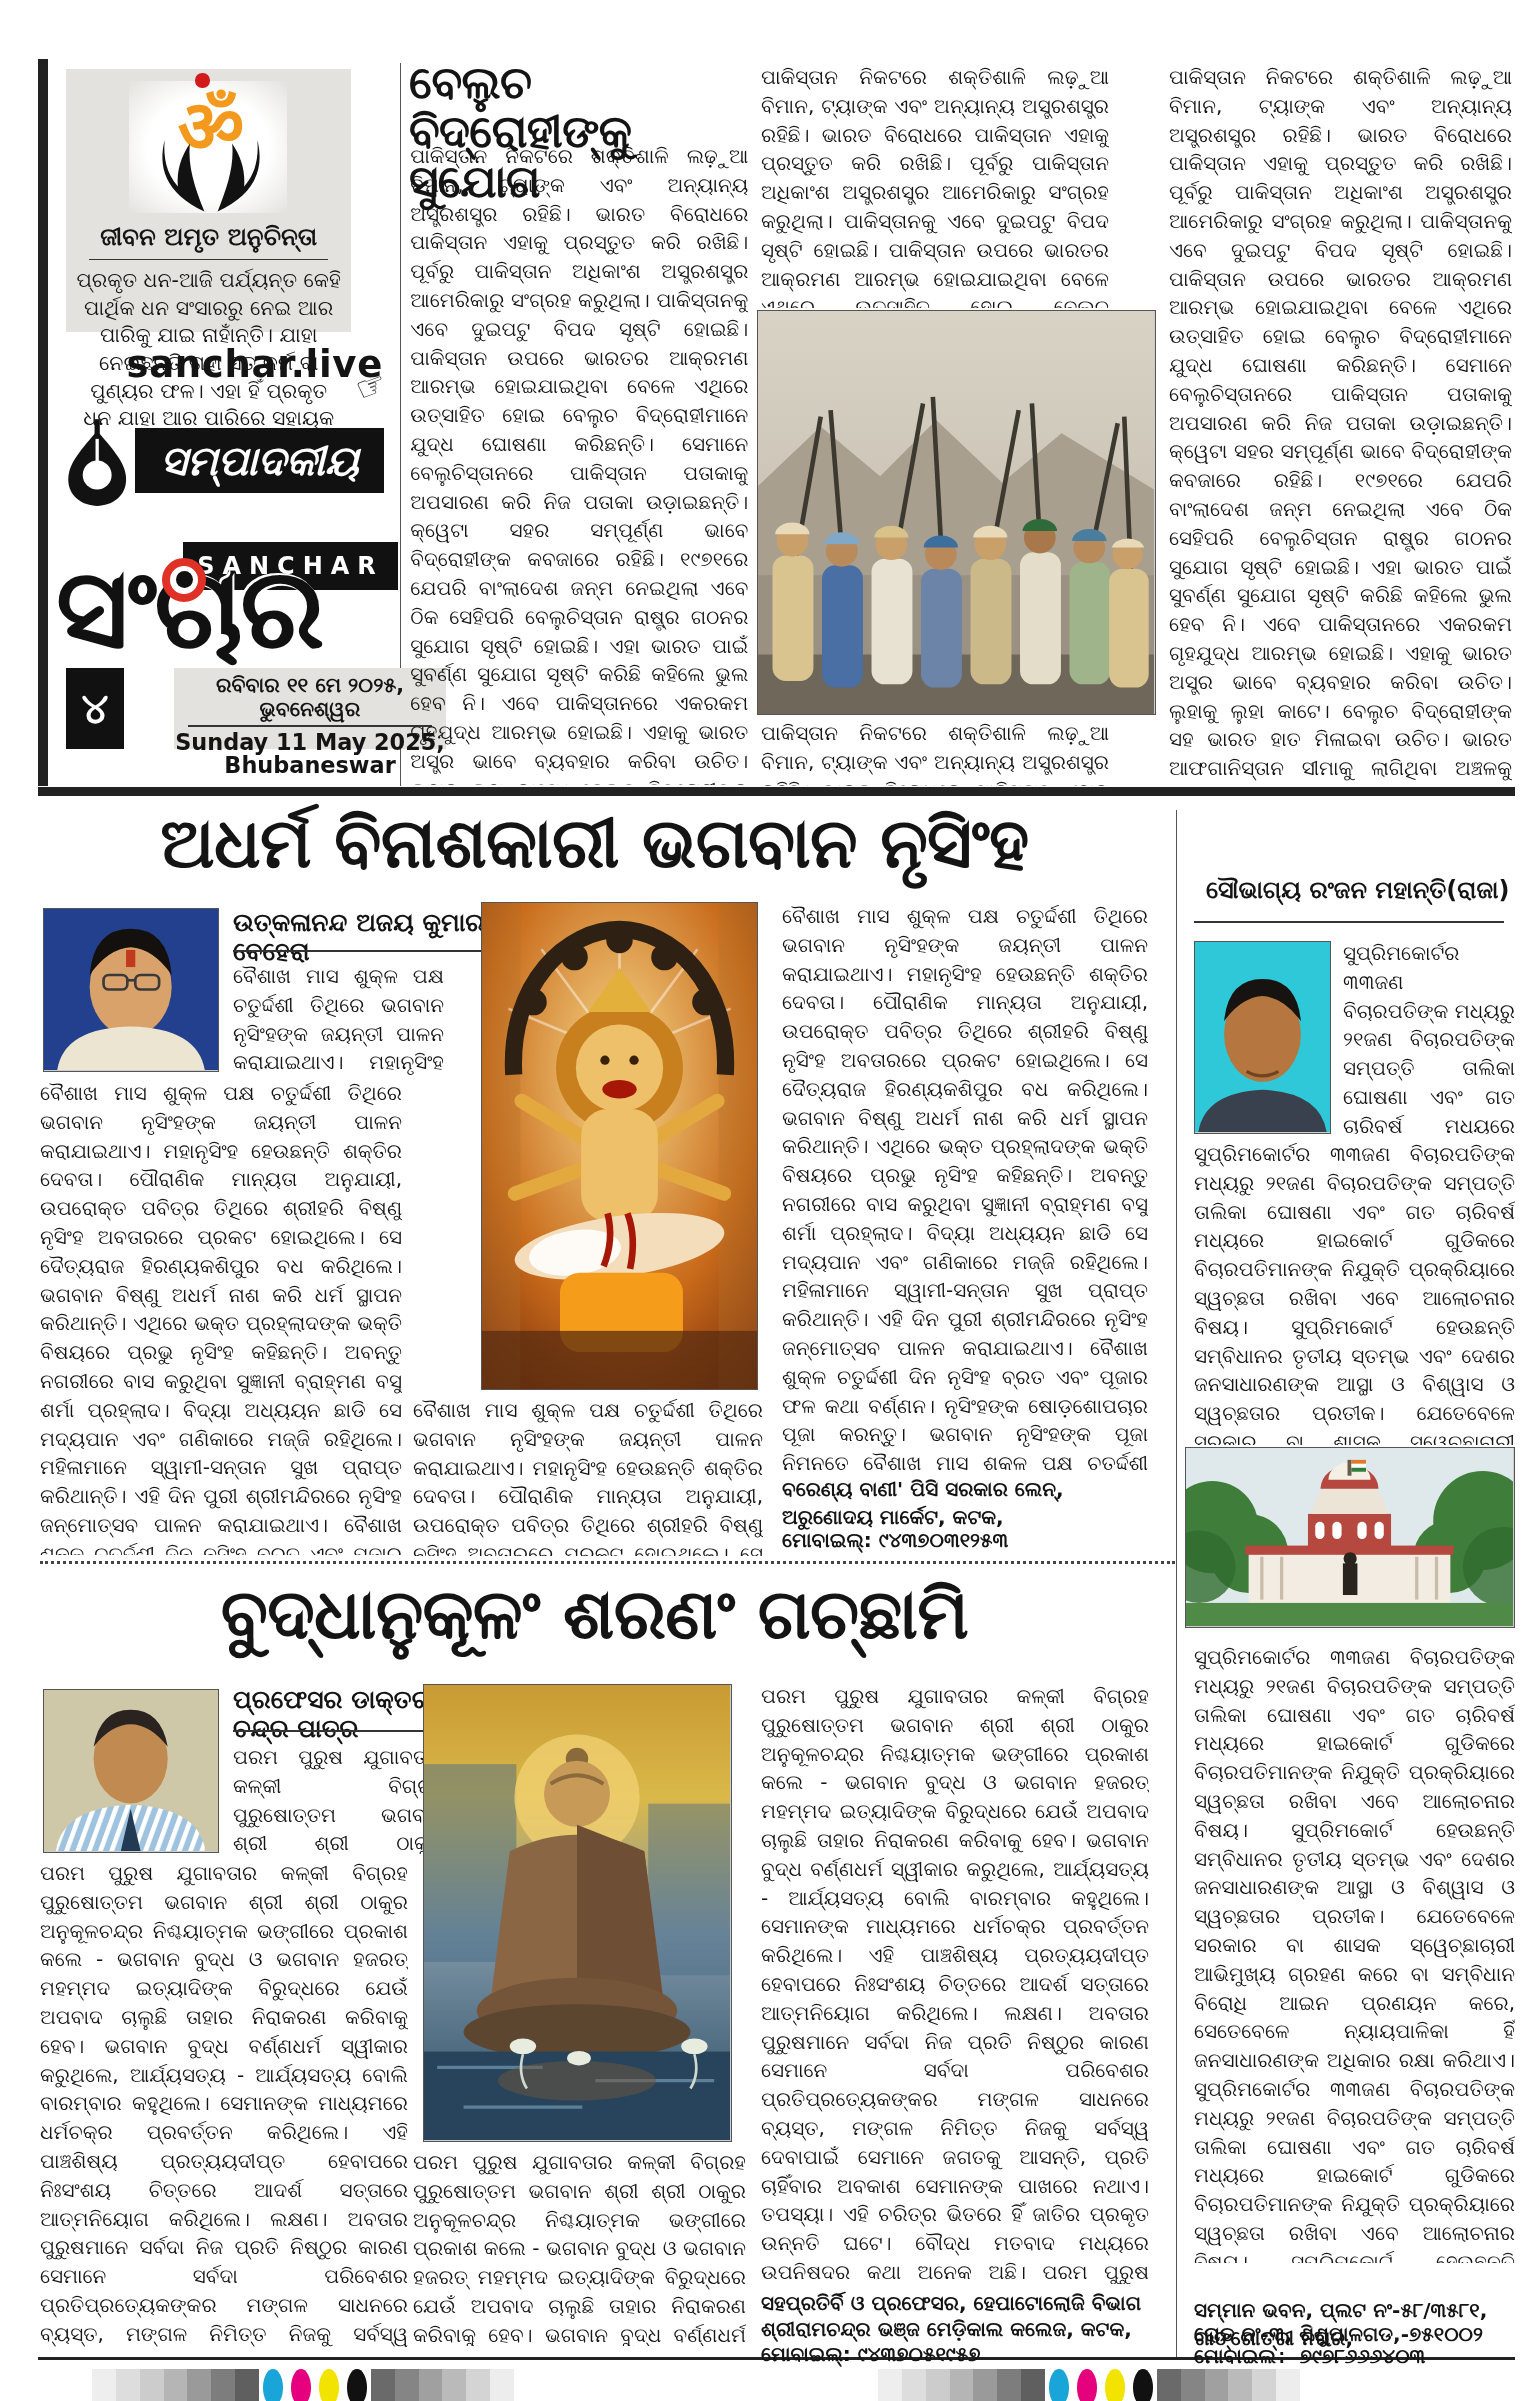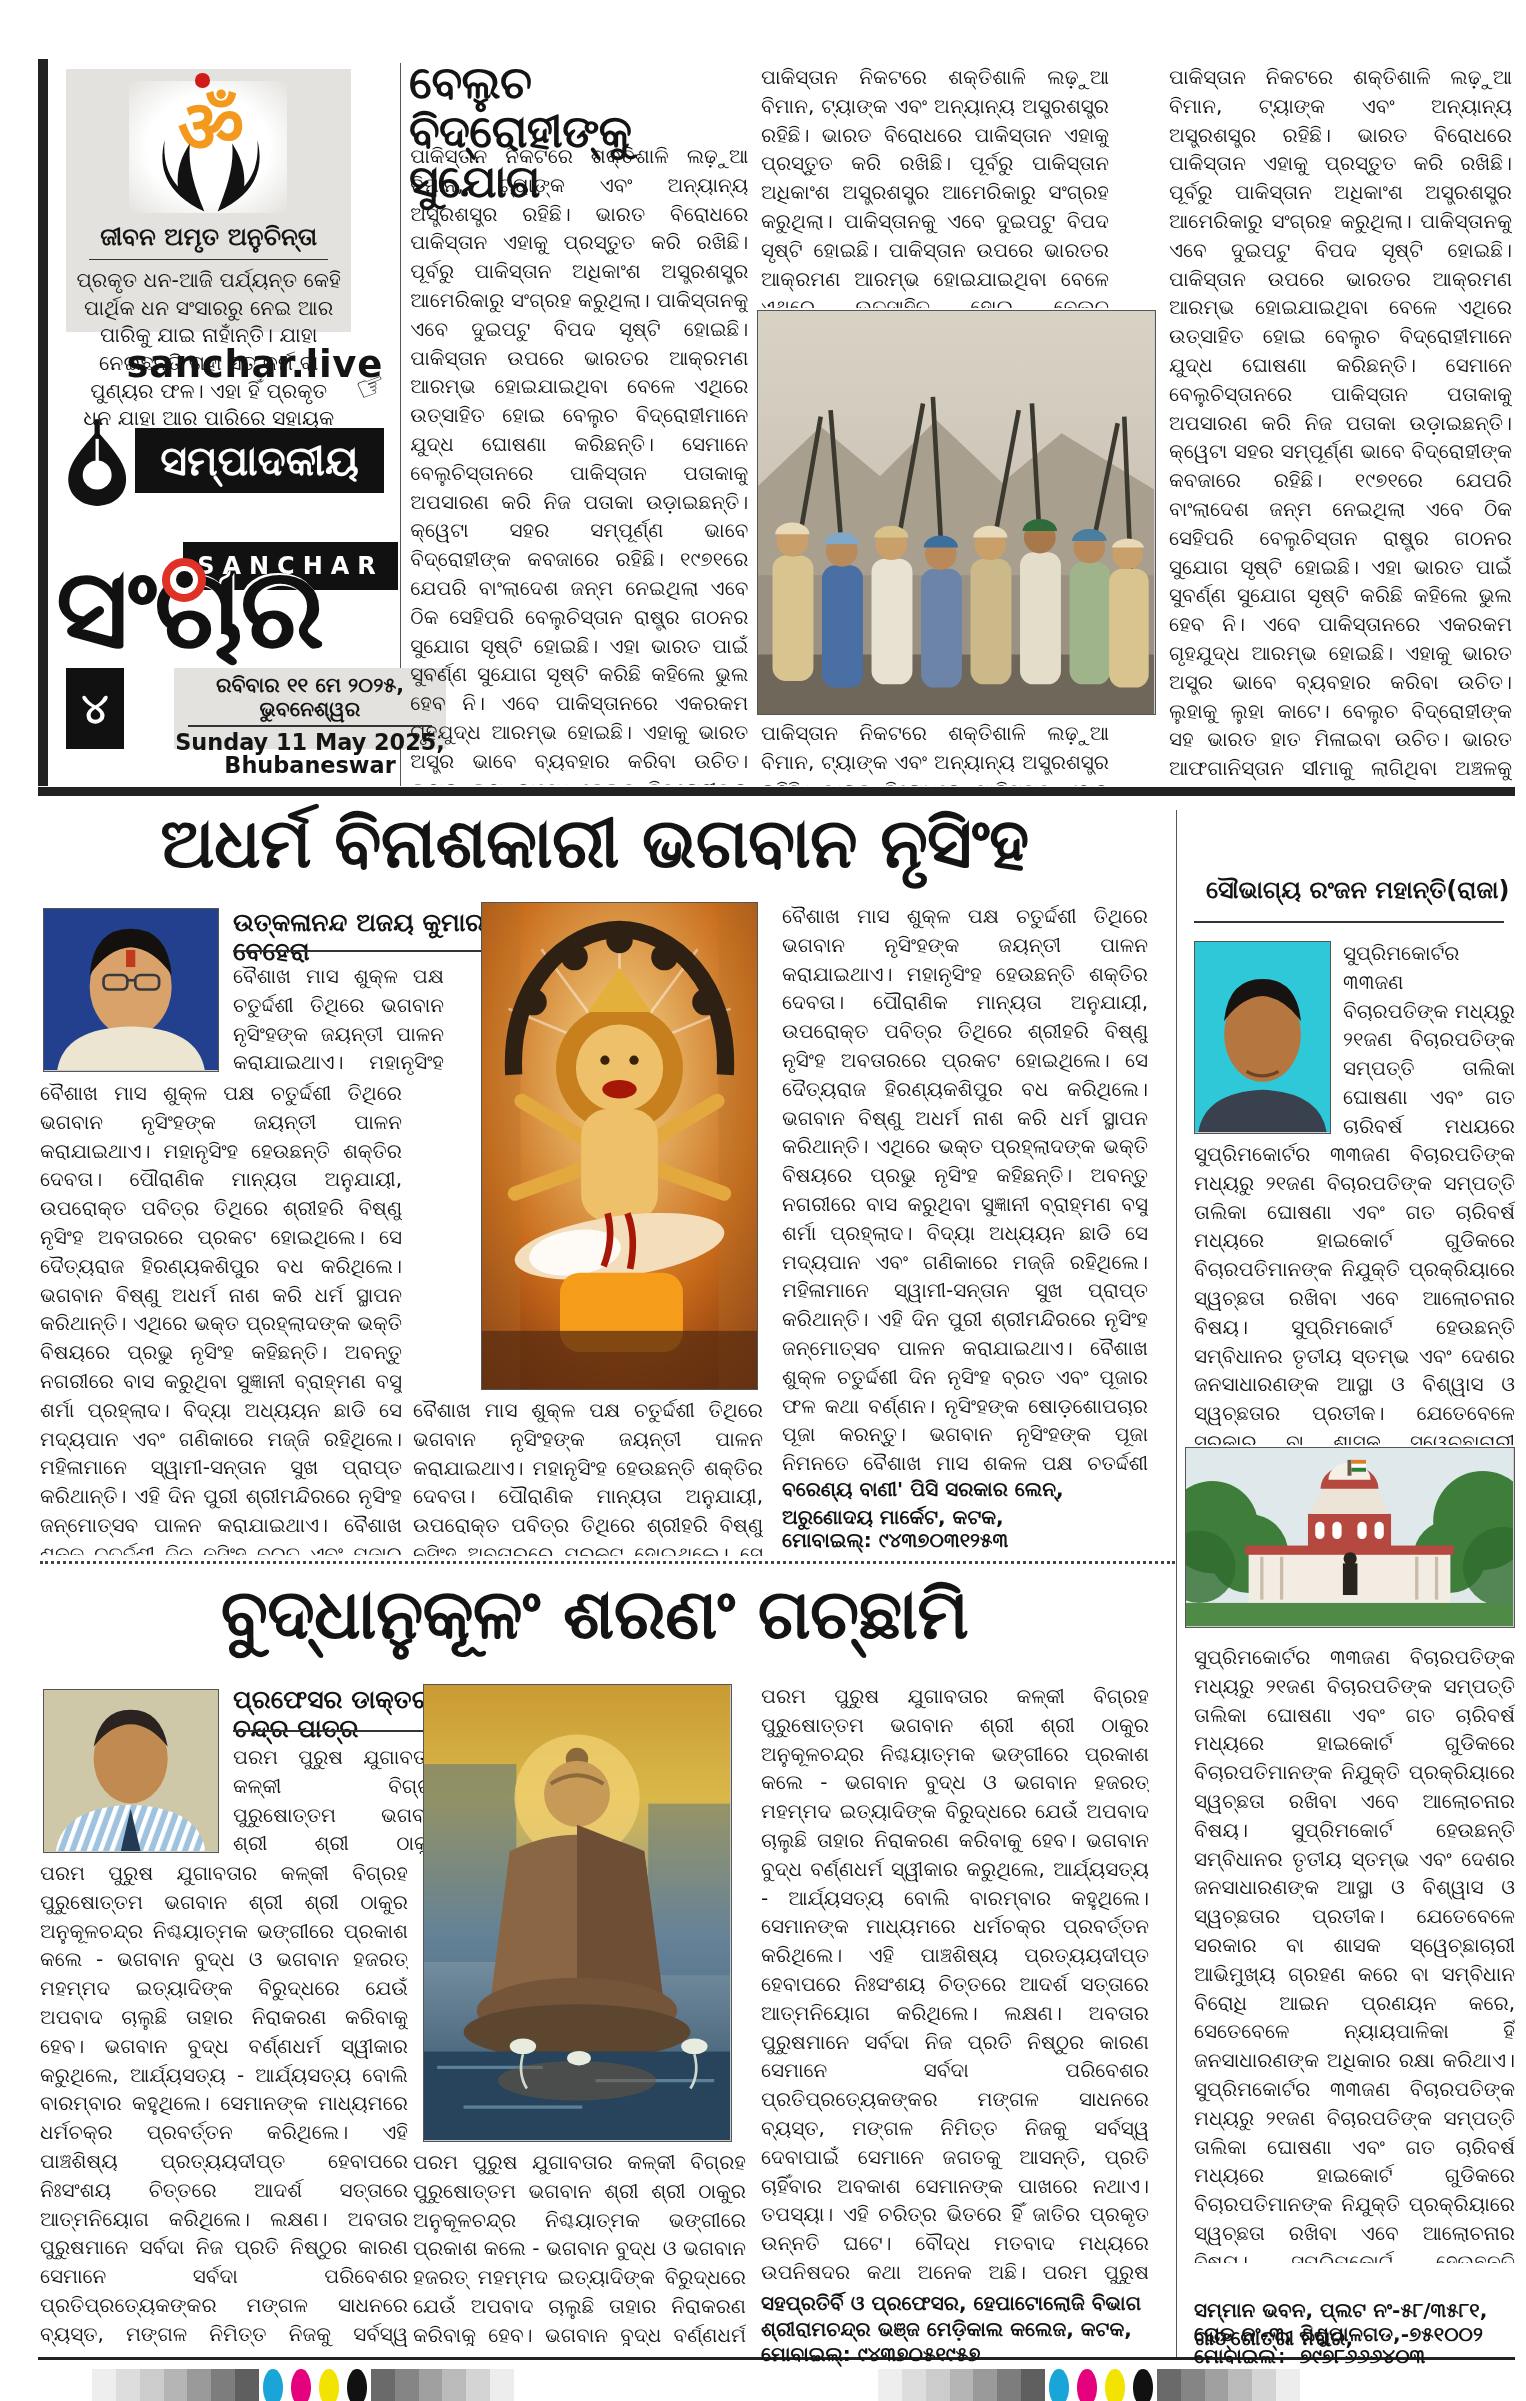--- a/index.html
+++ b/index.html
@@ -51,21 +51,21 @@
 
   <div class="abs" style="left:99px;top:343px;width:284px;text-align:right;font-size:37px;font-weight:bold;letter-spacing:0.7px;">sanchar.live</div>
   <div class="abs" style="left:356px;top:366px;font-size:34px;transform:rotate(-20deg);">☞</div>
 
   <svg class="abs" style="left:63px;top:419px;" width="69" height="89" viewBox="0 0 105 135">
     <line x1="52" y1="0" x2="52" y2="30" stroke="#121212" stroke-width="8"></line>
     <path d="M52,18 C22,52 8,70 8,92 C8,118 30,132 52,132 C74,132 96,118 96,92 C96,70 82,52 52,18 Z" fill="#121212"></path>
     <circle cx="52" cy="85" r="22" fill="#ffffff"></circle>
     <line x1="52" y1="30" x2="52" y2="64" stroke="#ffffff" stroke-width="5"></line>
   </svg>
-  <div class="abs" style="left:135px;top:428px;width:249px;height:65px;background:#111;color:#fff;display:flex;align-items:center;justify-content:center;font-size:41px;font-weight:bold;">ସମ୍ପାଦକୀୟ</div>
+  <div class="abs" style="left:135px;top:428px;width:249px;height:65px;background:#111;color:#fff;display:flex;align-items:center;justify-content:center;font-size:41px;font-weight:bold;font-style:italic;">ସମ୍ପାଦକୀୟ</div>
 
   <div class="abs" style="left:183px;top:542px;width:215px;height:48px;background:#111;color:#fff;display:flex;align-items:center;justify-content:center;font-size:24px;font-weight:bold;letter-spacing:8px;">SANCHAR</div>
   <div class="abs" style="left:56px;top:553px;width:343px;font-size:111px;font-weight:900;letter-spacing:-2.6px;line-height:1.0;color:#111;text-shadow:2px 2px 0 #fff,-2px -2px 0 #fff;">ସଂଚାର</div>
   <div class="abs" style="left:162px;top:558px;width:44px;height:44px;border:8.6px solid var(--accent_red,#e03127);border-radius:50%;background:#fff;box-sizing:border-box;">
     <div style="width:17px;height:17px;border-radius:50%;background:#111;margin:4.6px auto;"></div>
   </div>
 
   <div class="abs" style="left:66px;top:668px;width:58px;height:81px;background:#111;color:#fff;display:flex;align-items:center;justify-content:center;font-size:42px;font-weight:bold;">୪</div>
   <div class="abs greybox" style="left:129px;top:668px;width:272px;height:81px;margin-left:45px;">
     <div class="center" style="font-size:20.5px;font-weight:bold;padding-top:5.3px;">ରବିବାର ୧୧ ମେ ୨୦୨୫, ଭୁବନେଶ୍ୱର</div>

